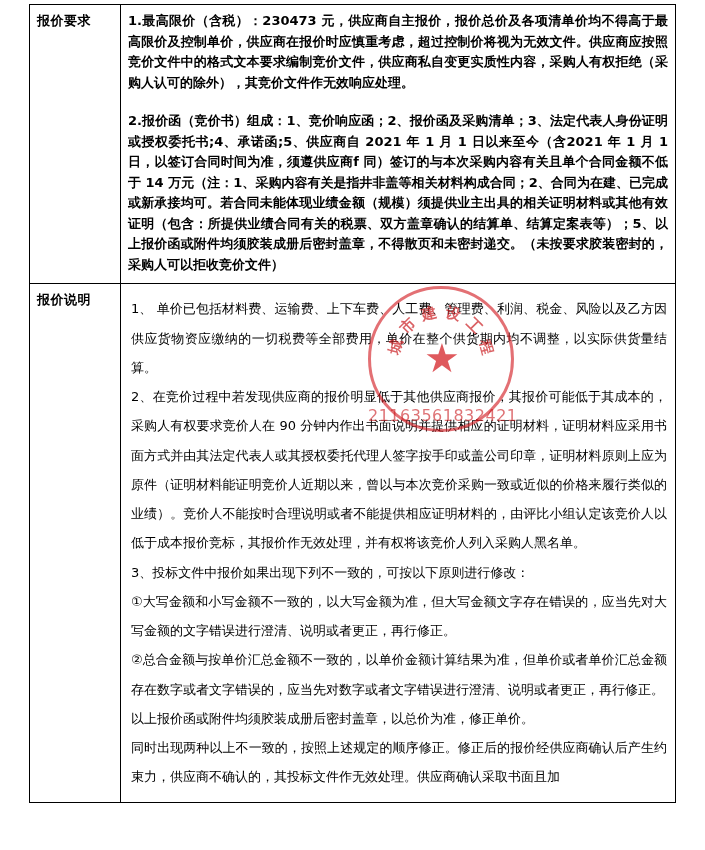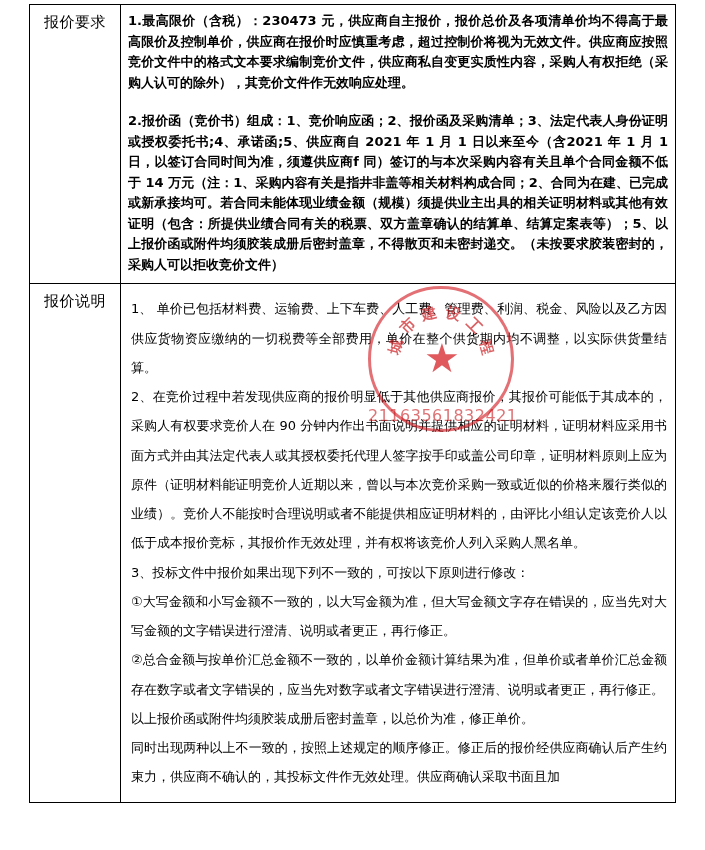--- a/index.html
+++ b/index.html
@@ -28,26 +28,26 @@
     margin-top: 4px;
     table-layout: fixed;
   }
   table.doc td {
     border: 1px solid #000000;
     vertical-align: top;
     padding: 6px 7px 8px 7px;
   }
   td.label {
     width: 76px;
-    text-align: center;
+    text-align: left;
     vertical-align: middle;
-    font-size: 15px;
+    font-size: 13px;
     line-height: 1.5;
     letter-spacing: 0.5px;
-    font-weight: normal;
+    font-weight: bold;
     padding: 6px 4px;
   }
   td.body {
     font-size: 13px;
     line-height: 1.58;
     text-align: justify;
   }
   .p {
     margin: 0 0 0 0;
     text-indent: 0;

